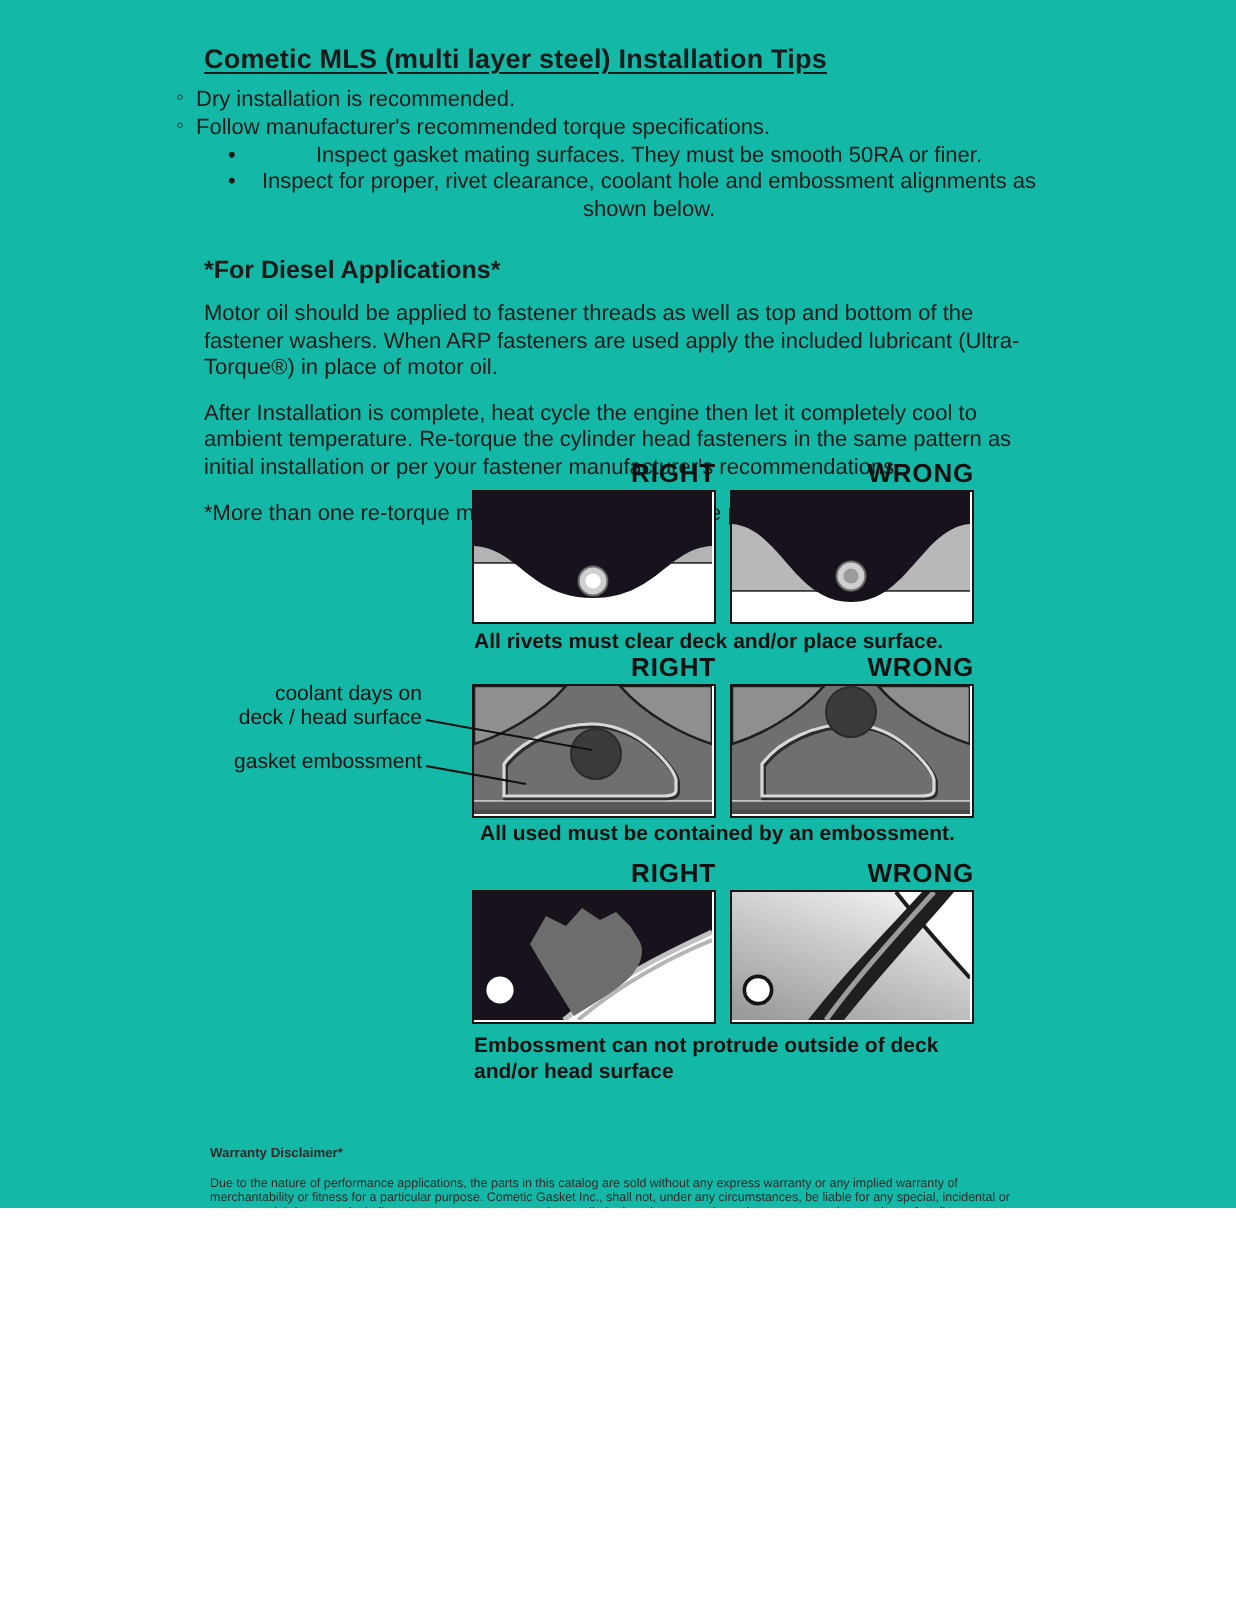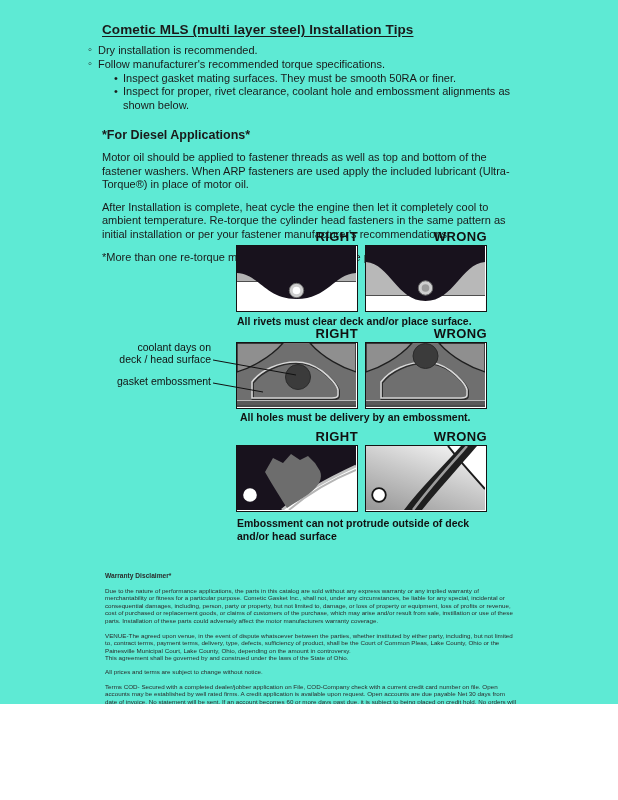--- a/index.html
+++ b/index.html
@@ -1,27 +1,27 @@
 <!DOCTYPE html>
 <html><head>
 <meta charset="utf-8">
 <style>
   html,body{margin:0;padding:0;background:#fff;}
   .page{
-    position:relative;width:618px;height:704px;background:#5eead4;
+    position:relative;width:618px;height:604px;background:#14b8a6;
     font-family:"Liberation Sans","DejaVu Sans",sans-serif;color:#1a1a1a;overflow:hidden;
   }
   
   .top-text{position:absolute;left:88px;top:22px;width:438px;}
   .doc-title{font-size:13.5px;font-weight:700;text-decoration:underline;text-underline-offset:2px;margin:0 0 7px 14px;letter-spacing:.1px;}
   ul.tips{list-style:none;margin:0;padding:0;font-size:11px;line-height:13.8px;}
   ul.tips>li{position:relative;padding-left:10px;}
   ul.tips>li::before{content:"◦";position:absolute;left:0;top:-1px;font-size:11px;}
   ul.subtips{list-style:none;margin:0;padding:0 0 0 26px;font-size:11px;line-height:13.8px;}
-  ul.subtips>li{position:relative;padding-left:9px;}
+  ul.subtips>li{position:relative;padding-left:9px;text-align:center;}
   ul.subtips>li::before{content:"•";position:absolute;left:0;top:0;font-size:11px;}
   .diesel-heading{font-size:12.5px;font-weight:700;margin:15px 0 0 14px;}
   .body-par{font-size:11px;line-height:13.6px;margin:9px 0 0 14px;width:424px;}
   
   .fig-label{position:absolute;width:122px;text-align:right;font-size:13px;font-weight:700;letter-spacing:.4px;color:#111;}
   .fig-box{position:absolute;width:122px;height:67px;border:1.5px solid #141414;box-sizing:border-box;background:#fff;}
   .fig-box svg{display:block;}
   .fig-caption{position:absolute;font-size:10.5px;font-weight:700;color:#111;line-height:12.5px;}
   .side-label{position:absolute;text-align:right;font-size:10.5px;line-height:12px;color:#111;}
   .leader-overlay{position:absolute;left:0;top:330px;width:618px;height:110px;}
@@ -112,21 +112,21 @@
       <rect x="0" y="62" width="119" height="2" fill="#4a4a4a"></rect>
       <path d="M0,0 H46 C33,15 13,25 0,29 Z" fill="#8f8f8f" stroke="#1e1e1e" stroke-width="1.3"></path>
       <path d="M119,0 H73 C86,15 106,25 119,29 Z" fill="#8f8f8f" stroke="#1e1e1e" stroke-width="1.3"></path>
       <g fill="none">
         <path d="M15.8,55.9 V39.9 C24.8,27.9 42.8,19.9 59.8,19.9 C67.8,19.9 77.8,22.9 85.8,28.9 C93.8,34.9 100.8,42.9 101.8,47.9 V52.9 C101.8,54.9 99.8,55.9 95.8,55.9 L20.8,55.9 C17.8,55.9 15.8,55.9 15.8,55.9 Z" stroke="#2c2c2c" stroke-width="2.4"></path>
         <path d="M15,55 V39 C24,27 42,19 59,19 C67,19 77,22 85,28 C93,34 100,42 101,47 V52 C101,54 99,55 95,55 L20,55 C17,55 15,55 15,55 Z" stroke="#d8d8d8" stroke-width="1.6"></path>
       </g>
       <circle cx="59.5" cy="13" r="12.5" fill="#3b3b3b" stroke="#2b2b2b" stroke-width="1"></circle>
     </svg>
   </div>
-  <div class="fig-caption" style="left:240px;top:411px;">All holes must be delivery by an embossment.</div>
+  <div class="fig-caption" style="left:240px;top:411px;">All used must be contained by an embossment.</div>
 
   <svg class="leader-overlay">
     <line x1="213" y1="30" x2="296" y2="45" stroke="#111" stroke-width="1"></line>
     <line x1="213" y1="53" x2="263" y2="62" stroke="#111" stroke-width="1"></line>
   </svg>
 
   <div class="fig-label" style="left:236px;top:429px;">RIGHT</div>
   <div class="fig-label" style="left:365px;top:429px;">WRONG</div>
 
   <div class="fig-box" style="left:236px;top:445px;">

